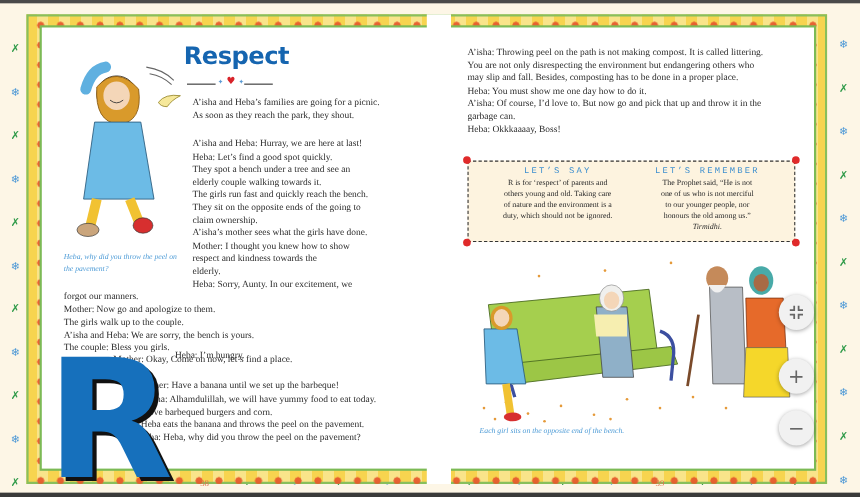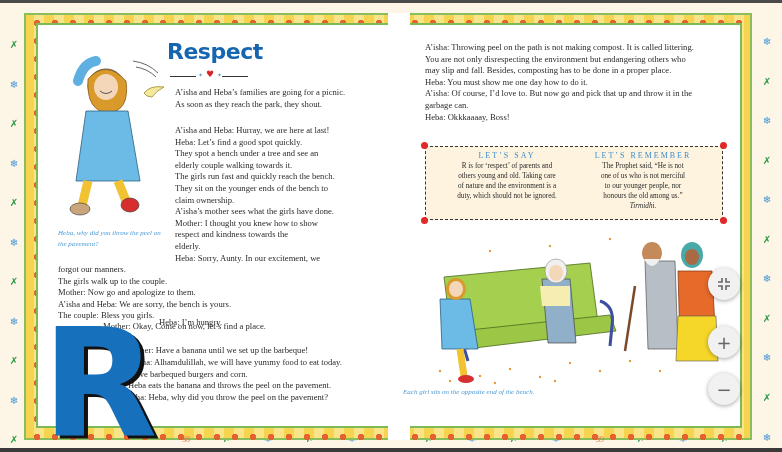--- a/index.html
+++ b/index.html
@@ -80,21 +80,21 @@
   .ill { position:absolute; }
 
   
   .callout {
     position:absolute; left:425px; top:143px; width:296px; height:72px;
     background:#fdf3df; border:1.5px dashed #333;
   }
   .heart-corner { position:absolute; width:7px; height:7px; background:#e02a2a; border-radius:50%; }
   .callout-col { position:absolute; top:4px; width:130px; text-align:center; }
   .callout-head {
-    font-family:Liberation Serif, serif; font-size:8px; letter-spacing:2px; color:#3d8fcf; height:10px; line-height:10px;
+    font-family:Liberation Mono, monospace; font-size:8px; letter-spacing:2px; color:#3d8fcf; height:10px; line-height:10px;
   }
   .callout-body { font-size:7.2px; line-height:10px; color:#2b2b2b; }
   .callout-body .src { font-style:italic; }
 
   
   .zoom-btn {
     position:absolute; left:708px; width:32px; height:32px; border-radius:50%;
     background:#f1f1f1; box-shadow: 0 1px 4px rgba(0,0,0,.35);
     display:flex; align-items:center; justify-content:center;
     color:#666; font-family:"DejaVu Sans", sans-serif; font-size:18px; cursor:pointer;
@@ -193,33 +193,33 @@
       <div>A’isha and Heba’s families are going for a picnic.</div>
       <div>As soon as they reach the park, they shout.</div>
     </div>
 
     <div class="text-block" style="left:175px;top:122px;">
       <div>A’isha and Heba: Hurray, we are here at last!</div>
       <div>Heba: Let’s find a good spot quickly.</div>
       <div>They spot a bench under a tree and see an</div>
       <div>elderly couple walking towards it.</div>
       <div>The girls run fast and quickly reach the bench.</div>
-      <div>They sit on the younger ends of the bench to</div>
+      <div>They sit on the opposite ends of the going to</div>
       <div>claim ownership.</div>
       <div>A’isha’s mother sees what the girls have done.</div>
       <div>Mother: I thought you knew how to show</div>
       <div>respect and kindness towards the</div>
       <div>elderly.</div>
       <div>Heba:  Sorry, Aunty. In our excitement, we</div>
     </div>
 
     <div class="text-block" style="left:58px;top:261px;">
       <div>forgot our manners.</div>
+      <div>Mother: Now go and apologize to them.</div>
       <div>The girls walk up to the couple.</div>
-      <div>Mother: Now go and apologize to them.</div>
       <div>A’isha and Heba: We are sorry, the bench is yours.</div>
       <div>The couple: Bless you girls.</div>
     </div>
 
     <div class="text-block" style="left:103px;top:318px;">
       <div>Mother: Okay, Come on now, let’s find a place.</div>
     </div>
     <div class="text-block" style="left:120px;top:314px;margin-left:39px;">
       <div>Heba: I’m hungry.</div>
     </div>
@@ -318,21 +318,21 @@
         <path d="M225 30 L255 30 L258 118 L228 118Z" fill="#b8bec6" stroke="#555" stroke-width=".7"></path>
         <ellipse cx="232" cy="22" rx="10" ry="11" fill="#c58a5a"></ellipse>
         <path d="M224 28 Q232 42 240 28" fill="#f0f0f0"></path>
         <path d="M215 55 L205 120" stroke="#7a4a2a" stroke-width="2.5"></path>
         <path d="M258 40 L292 40 L296 115 L260 115Z" fill="#e66a2a" stroke="#7a3010" stroke-width=".7"></path>
         <ellipse cx="272" cy="24" rx="11" ry="13" fill="#48aaa8"></ellipse>
         <ellipse cx="272" cy="26" rx="7" ry="8" fill="#a86a45"></ellipse>
         <path d="M258 85 L296 85 L298 130 L256 130Z" fill="#f5d72a" stroke="#555" stroke-width=".6"></path>
       </svg>
     </div>
-    <div class="caption" style="left:403px;top:384px;">Each girl sits on the opposite end of  the bench.</div>
+    <div class="caption" style="left:436px;top:384px;">Each girl sits on the opposite end of  the bench.</div>
 
     <div class="page-num" style="left:596px;top:432px;">39</div>
   </section>
 
   <div class="zoom-btn" style="top:265px;">
     <svg width="14" height="14" viewBox="0 0 14 14">
       <path d="M5 1 V5 H1 M9 1 V5 H13 M5 13 V9 H1 M9 13 V9 H13" stroke="#666" stroke-width="1.6" fill="none"></path>
     </svg>
   </div>
   <div class="zoom-btn" style="top:323px;">

